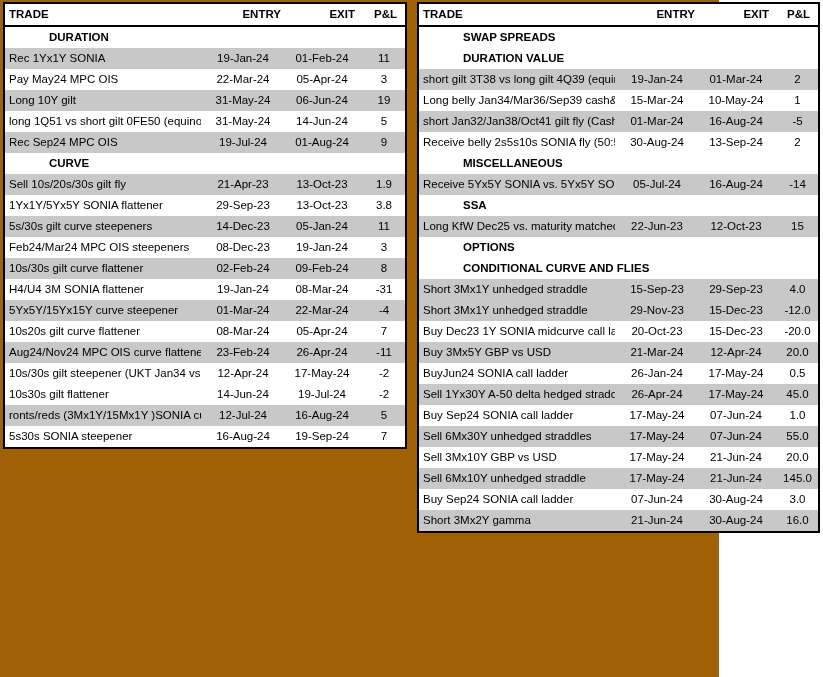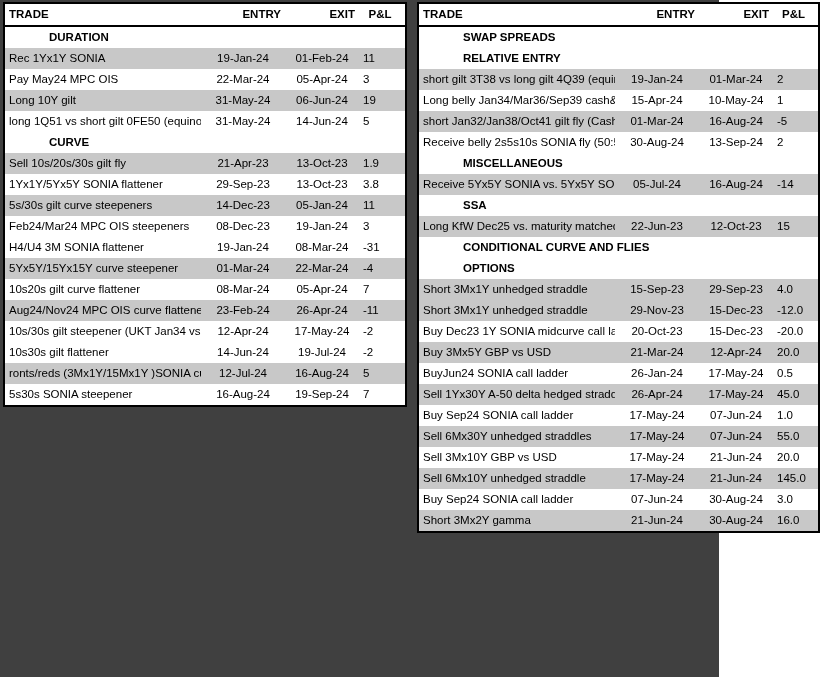--- a/index.html
+++ b/index.html
@@ -10,21 +10,21 @@
   body {
     width: 823px;
     height: 677px;
     font-family: "Liberation Sans", sans-serif;
     overflow: hidden;
   }
   .page {
     position: relative;
     width: 719px;
     height: 677px;
-    background: #404040;
+    background: #a16207;
   }
   .panel {
     position: absolute;
     top: 2px;
     border: 2px solid #000000;
     box-sizing: border-box;
     background: #ffffff;
   }
   .panel-left {
     left: 3px;
@@ -54,40 +54,40 @@
   }
   tr.header-row td {
     font-weight: bold;
     font-size: 11.5px;
     background: #ffffff;
     border-bottom: 2px solid #000000;
   }
   tr.header-row td.c-trade { text-align: left; }
   tr.header-row td.c-entry,
   tr.header-row td.c-exit { text-align: right; }
-  tr.header-row td.c-pnl { text-align: center; padding-right: 8px;}
+  tr.header-row td.c-pnl { text-align: right; padding-right: 8px;}
   tr.section td {
     font-weight: bold;
     background: #ffffff;
     padding-left: 44px;
   }
   tr.shade td {
     background: #c8c8c8;
   }
   tr.plain td {
     background: #ffffff;
   }
   td.c-trade {
     text-align: left;
   }
   td.c-entry, td.c-exit {
     text-align: center;
   }
   td.c-pnl {
-    text-align: left;
+    text-align: center;
     padding-right: 0;
   }
   
   .panel-left col.w-trade { width: 196px; }
   .panel-left col.w-entry { width: 84px; }
   .panel-left col.w-exit  { width: 74px; }
   .panel-left col.w-pnl   { width: 46px; }
   
   .panel-right col.w-trade { width: 196px; }
   .panel-right col.w-entry { width: 84px; }
@@ -134,20 +134,26 @@
             <td class="c-entry">31-May-24</td>
             <td class="c-exit">06-Jun-24</td>
             <td class="c-pnl">19</td>
           </tr>
           <tr class="plain">
             <td class="c-trade">long 1Q51 vs short gilt 0FE50 (equinoticnal)</td>
             <td class="c-entry">31-May-24</td>
             <td class="c-exit">14-Jun-24</td>
             <td class="c-pnl">5</td>
           </tr>
+          <tr class="shade">
+            <td class="c-trade">Rec Sep24 MPC OIS</td>
+            <td class="c-entry">19-Jul-24</td>
+            <td class="c-exit">01-Aug-24</td>
+            <td class="c-pnl">9</td>
+          </tr>
           <tr class="section">
             <td class="c-trade" colspan="4">CURVE</td>
           </tr>
           <tr class="shade">
             <td class="c-trade">Sell 10s/20s/30s gilt fly</td>
             <td class="c-entry">21-Apr-23</td>
             <td class="c-exit">13-Oct-23</td>
             <td class="c-pnl">1.9</td>
           </tr>
           <tr class="plain">
@@ -160,20 +166,26 @@
             <td class="c-trade">5s/30s gilt curve steepeners</td>
             <td class="c-entry">14-Dec-23</td>
             <td class="c-exit">05-Jan-24</td>
             <td class="c-pnl">11</td>
           </tr>
           <tr class="plain">
             <td class="c-trade">Feb24/Mar24 MPC OIS steepeners</td>
             <td class="c-entry">08-Dec-23</td>
             <td class="c-exit">19-Jan-24</td>
             <td class="c-pnl">3</td>
+          </tr>
+          <tr class="shade">
+            <td class="c-trade">10s/30s gilt curve flattener</td>
+            <td class="c-entry">02-Feb-24</td>
+            <td class="c-exit">09-Feb-24</td>
+            <td class="c-pnl">8</td>
           </tr>
           <tr class="plain">
             <td class="c-trade">H4/U4 3M SONIA flattener</td>
             <td class="c-entry">19-Jan-24</td>
             <td class="c-exit">08-Mar-24</td>
             <td class="c-pnl">-31</td>
           </tr>
           <tr class="shade">
             <td class="c-trade">5Yx5Y/15Yx15Y curve steepener</td>
             <td class="c-entry">01-Mar-24</td>
@@ -232,31 +244,31 @@
         <tr class="header-row">
           <td class="c-trade">TRADE</td>
           <td class="c-entry">ENTRY</td>
           <td class="c-exit">EXIT</td>
           <td class="c-pnl">P&amp;L</td>
         </tr>
       <tr class="section">
             <td class="c-trade" colspan="4">SWAP SPREADS</td>
           </tr>
           <tr class="section">
-            <td class="c-trade" colspan="4">RELATIVE ENTRY</td>
+            <td class="c-trade" colspan="4">DURATION VALUE</td>
           </tr>
           <tr class="shade">
             <td class="c-trade">short gilt 3T38 vs long gilt 4Q39 (equinotional)</td>
             <td class="c-entry">19-Jan-24</td>
             <td class="c-exit">01-Mar-24</td>
             <td class="c-pnl">2</td>
           </tr>
           <tr class="plain">
             <td class="c-trade">Long belly Jan34/Mar36/Sep39 cash&amp;duration neutral fly</td>
-            <td class="c-entry">15-Apr-24</td>
+            <td class="c-entry">15-Mar-24</td>
             <td class="c-exit">10-May-24</td>
             <td class="c-pnl">1</td>
           </tr>
           <tr class="shade">
             <td class="c-trade">short Jan32/Jan38/Oct41 gilt fly (Cash and duration neutral)</td>
             <td class="c-entry">01-Mar-24</td>
             <td class="c-exit">16-Aug-24</td>
             <td class="c-pnl">-5</td>
           </tr>
           <tr class="plain">
@@ -277,24 +289,24 @@
           <tr class="section">
             <td class="c-trade" colspan="4">SSA</td>
           </tr>
           <tr class="shade">
             <td class="c-trade">Long KfW Dec25 vs. maturity matched gilt</td>
             <td class="c-entry">22-Jun-23</td>
             <td class="c-exit">12-Oct-23</td>
             <td class="c-pnl">15</td>
           </tr>
           <tr class="section">
+            <td class="c-trade" colspan="4">OPTIONS</td>
+          </tr>
+          <tr class="section">
             <td class="c-trade" colspan="4">CONDITIONAL CURVE AND FLIES</td>
-          </tr>
-          <tr class="section">
-            <td class="c-trade" colspan="4">OPTIONS</td>
           </tr>
           <tr class="shade">
             <td class="c-trade">Short 3Mx1Y unhedged straddle</td>
             <td class="c-entry">15-Sep-23</td>
             <td class="c-exit">29-Sep-23</td>
             <td class="c-pnl">4.0</td>
           </tr>
           <tr class="shade">
             <td class="c-trade">Short 3Mx1Y unhedged straddle</td>
             <td class="c-entry">29-Nov-23</td>

